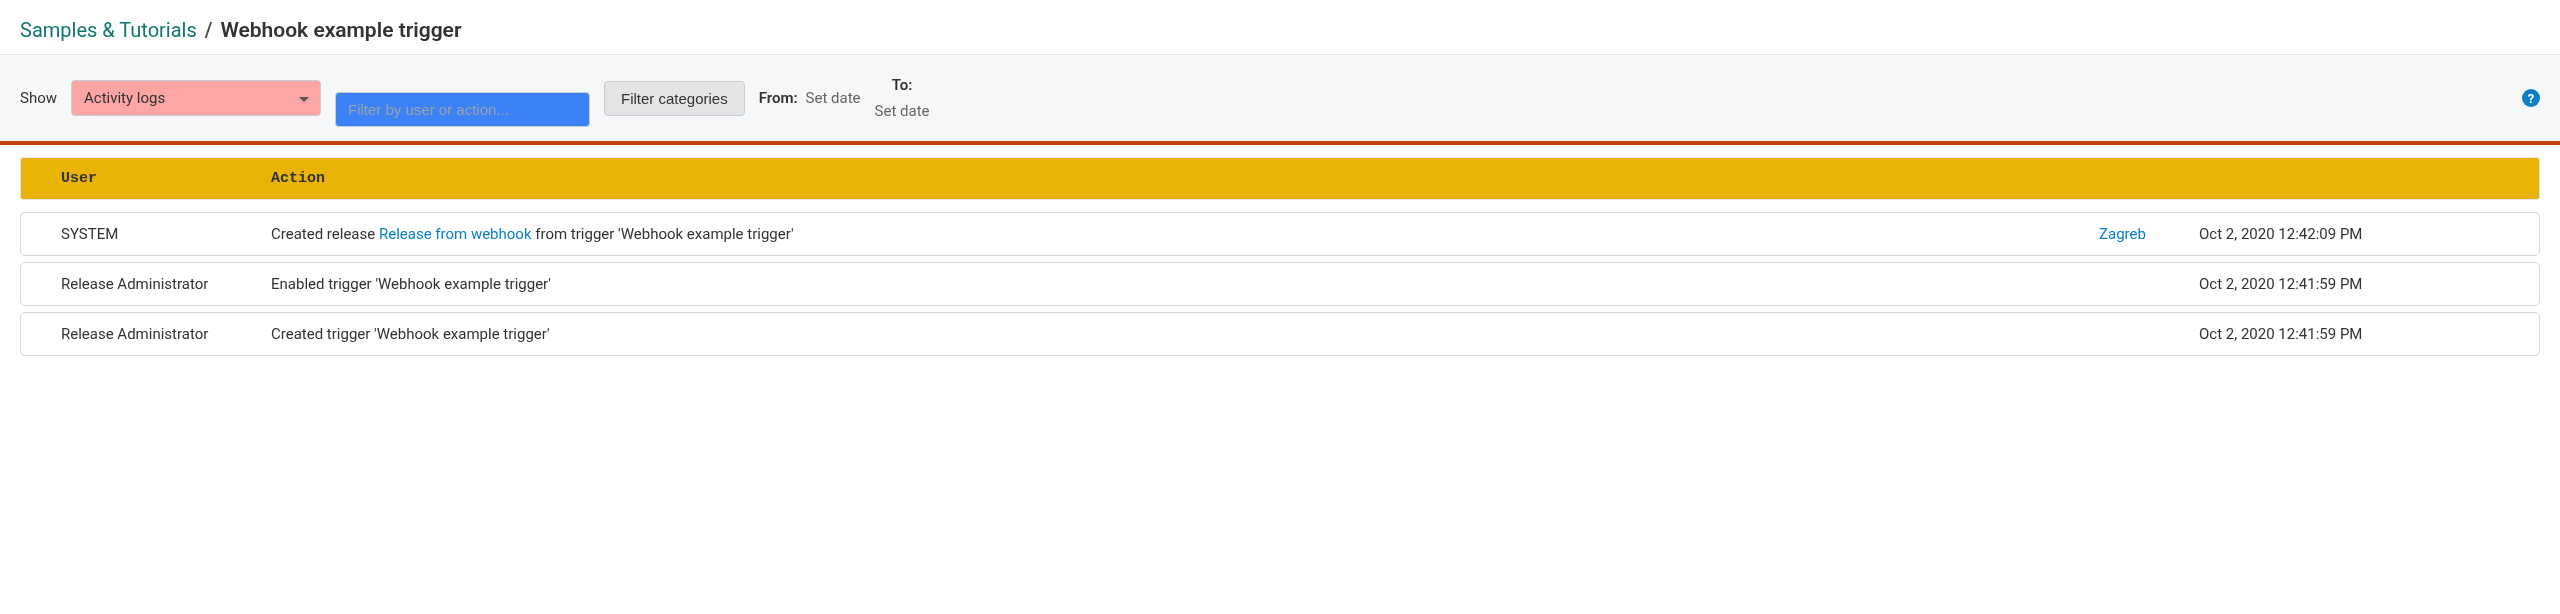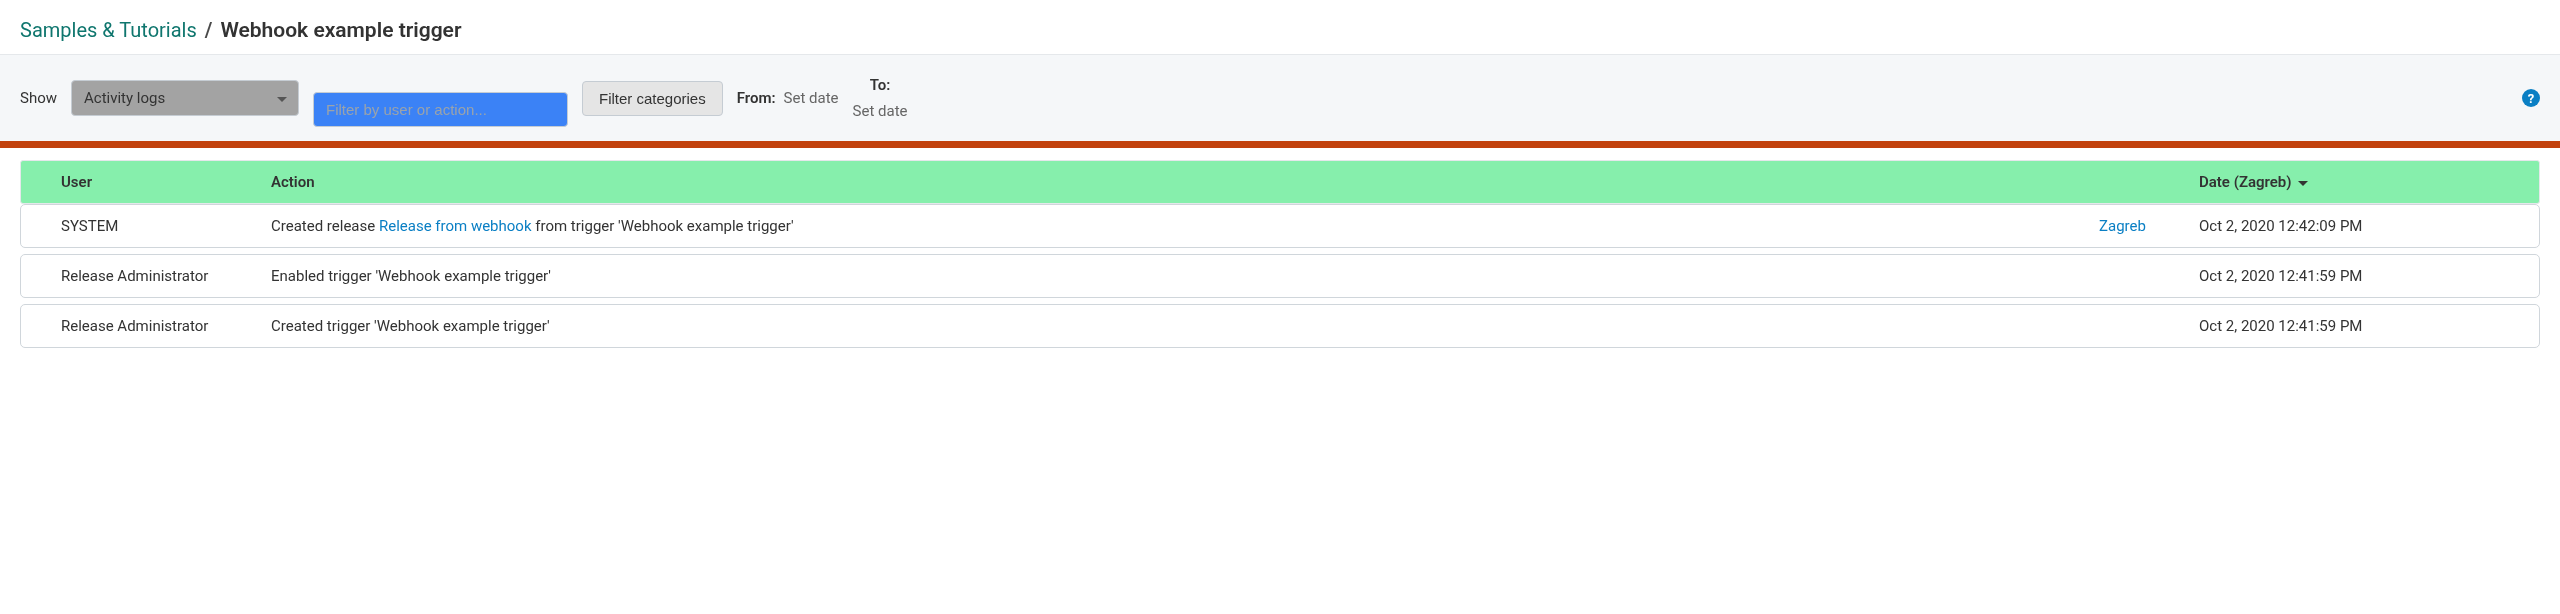--- a/index.html
+++ b/index.html
@@ -30,45 +30,45 @@
       color: #4a4a4a;
     }
     .breadcrumb-current {
       font-size: 21px;
       font-weight: 600;
       color: #333;
     }
     .filter-bar {
       background: #f5f7f9;
       border-top: 1px solid #e5e8eb;
-      border-bottom: 7px solid #c2410c;
+      border-bottom: 4px solid #c2410c;
       padding: 14px 20px;
       display: flex;
       align-items: center;
       gap: 14px;
     }
     .filter-label {
       color: #333;
       font-size: 15px;
     }
     .bold-label {
       font-weight: 600;
     }
     .select-wrapper {
       position: relative;
       display: inline-block;
     }
     .select-control {
-      background: #a3a3a3;
+      background: #fca5a5;
       border: 1px solid #c5ccd3;
       border-radius: 4px;
       padding: 8px 36px 8px 12px;
       font-size: 15px;
       color: #333;
-      width: 228px;
+      width: 250px;
       cursor: pointer;
       display: flex;
       align-items: center;
       justify-content: space-between;
     }
     .select-caret {
       position: absolute;
       right: 12px;
       top: 50%;
       transform: translateY(-50%);
@@ -115,26 +115,28 @@
       justify-content: center;
       font-size: 13px;
       font-weight: bold;
       cursor: pointer;
     }
     .table-container {
       padding: 12px 20px;
     }
     .table-header {
       display: flex;
-      background: #86efac;
+      background: #eab308;
       border: 1px solid #e5e8eb;
       border-radius: 3px;
       padding: 12px 0;
       font-weight: 600;
       color: #333;
+      margin-bottom: 12px;
+      font-family: Liberation Mono, monospace;
     }
     .col-user {
       width: 250px;
       padding-left: 40px;
     }
     .col-action {
       flex: 1;
       padding-right: 20px;
     }
     .col-details {
@@ -213,30 +215,20 @@
   </div>
   <div class="spacer"></div>
   <div class="help-icon">?</div>
 </div>
 
 <div class="table-container">
   <div class="table-header">
     <div class="col-user">User</div>
     <div class="col-action">Action</div>
     <div class="col-details"></div>
-    <div class="col-date">
-      <div class="date-header">
-        <span>Date (Zagreb)</span>
-        <span>
-          <svg width="10" height="6" viewBox="0 0 10 6">
-              <path d="M0 0 L5 5 L10 0 Z" fill="#333"></path>
-            </svg>
-        </span>
-      </div>
-    </div>
   </div>
 
   <div class="table-row">
     <div class="col-user">SYSTEM</div>
     <div class="col-action">
       <span>Created release </span><span class="action-link">Release from webhook</span><span> from trigger 'Webhook example trigger'</span>
     </div>
     <div class="col-details"><span class="details-link">Zagreb</span></div>
     <div class="col-date">Oct 2, 2020 12:42:09 PM</div>
   </div>

